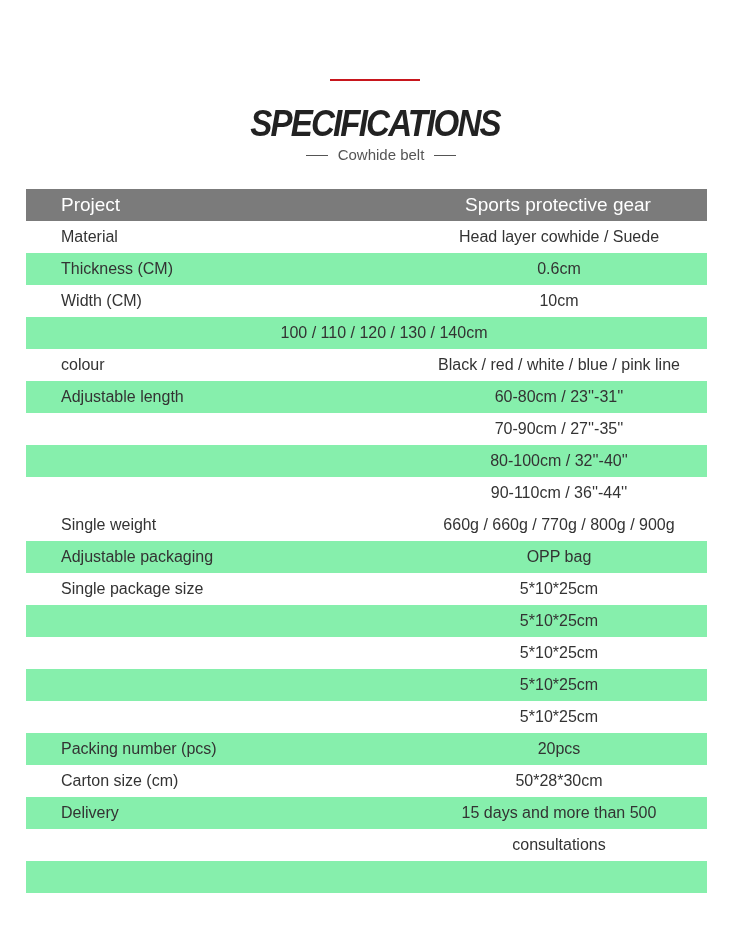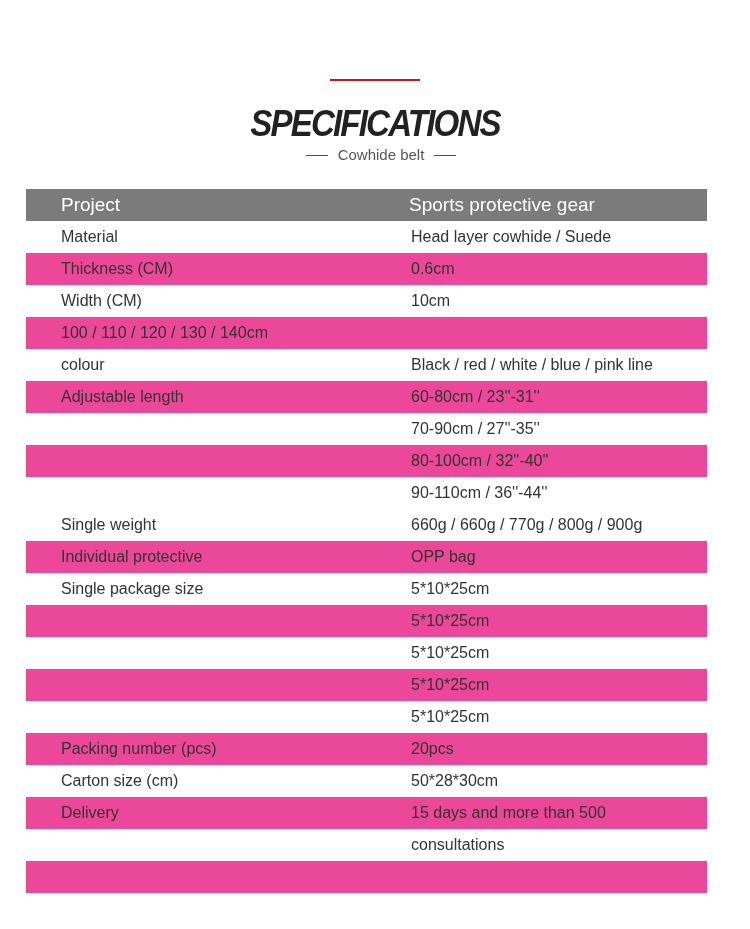--- a/index.html
+++ b/index.html
@@ -24,24 +24,24 @@
   .subtitle {
     font-size: 15px; color: #555555; margin: 0 10px; line-height: 20px;
   }
 
   .table {
     position: absolute; left: 26px; top: 189px; width: 681px;
   }
   .row {
     height: 32px; display: flex; align-items: center; font-size: 16px; color: #333333;
   }
-  .row.stripe { background: #ec4899; }
+  .row.stripe { background: #86efac; }
   .row.header { background: #7b7b7b; color: #ffffff; font-size: 19px; }
   .cell-left { width: 350px; padding-left: 35px; white-space: nowrap; }
-  .cell-right { flex: 1; padding-left: 35px; white-space: nowrap; }
+  .cell-right { flex: 1; padding-left: 35px; white-space: nowrap; text-align: center; }
   .row.header .cell-right { padding-left: 33px; }
 </style>
 </head>
 <body>
 
 <div class="accent-line"></div>
 <div class="title">SPECIFICATIONS</div>
 <div class="subtitle-wrap">
   <span class="subtitle-rule"></span>
   <span class="subtitle">Cowhide belt</span>
@@ -87,21 +87,21 @@
       </div>
       <div class="row">
         <div class="cell-left"></div>
         <div class="cell-right">90-110cm / 36''-44''</div>
       </div>
       <div class="row">
         <div class="cell-left">Single weight</div>
         <div class="cell-right">660g / 660g / 770g / 800g / 900g</div>
       </div>
       <div class="row stripe">
-        <div class="cell-left">Individual protective</div>
+        <div class="cell-left">Adjustable packaging</div>
         <div class="cell-right">OPP bag</div>
       </div>
       <div class="row">
         <div class="cell-left">Single package size</div>
         <div class="cell-right">5*10*25cm</div>
       </div>
       <div class="row stripe">
         <div class="cell-left"></div>
         <div class="cell-right">5*10*25cm</div>
       </div>

